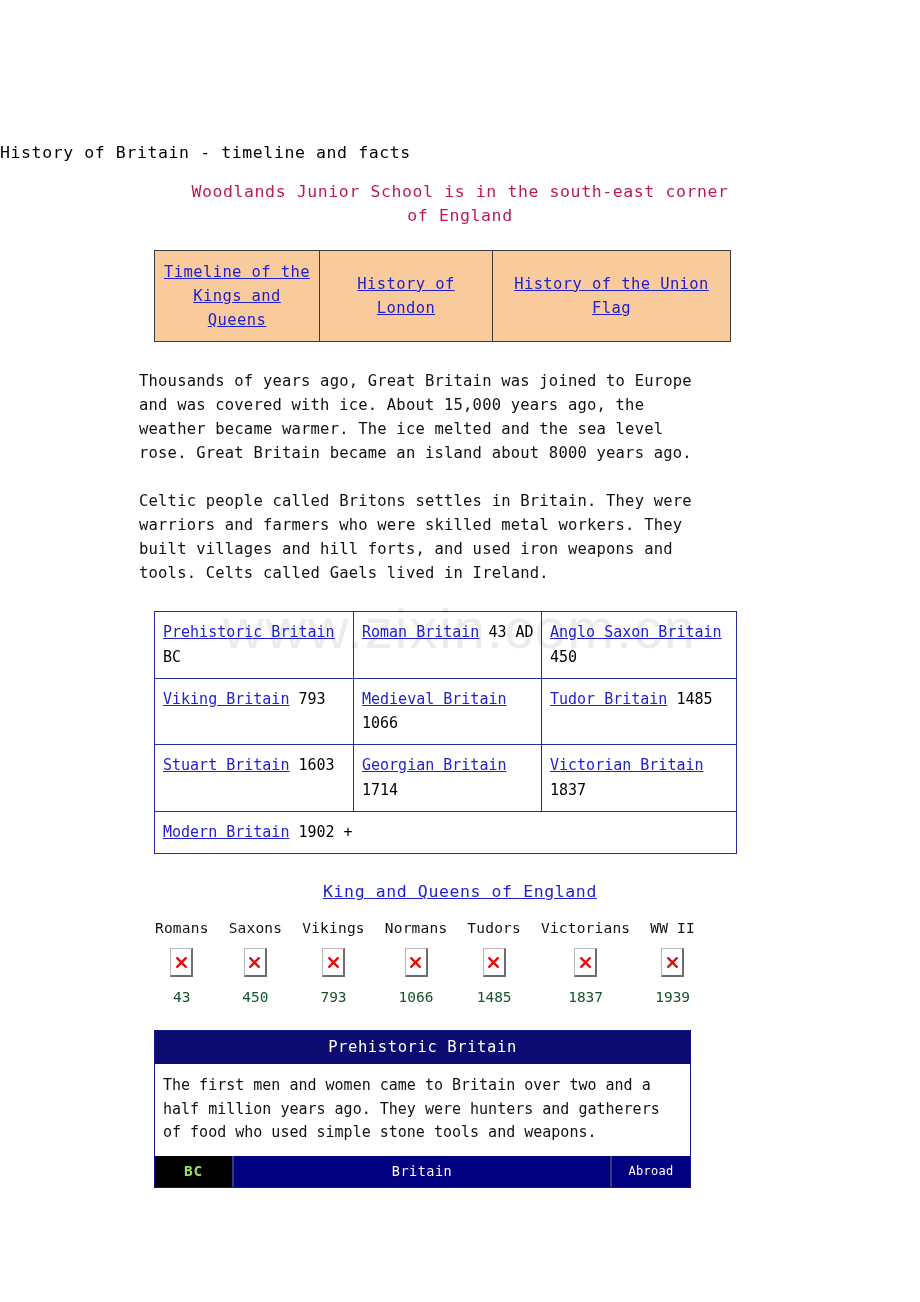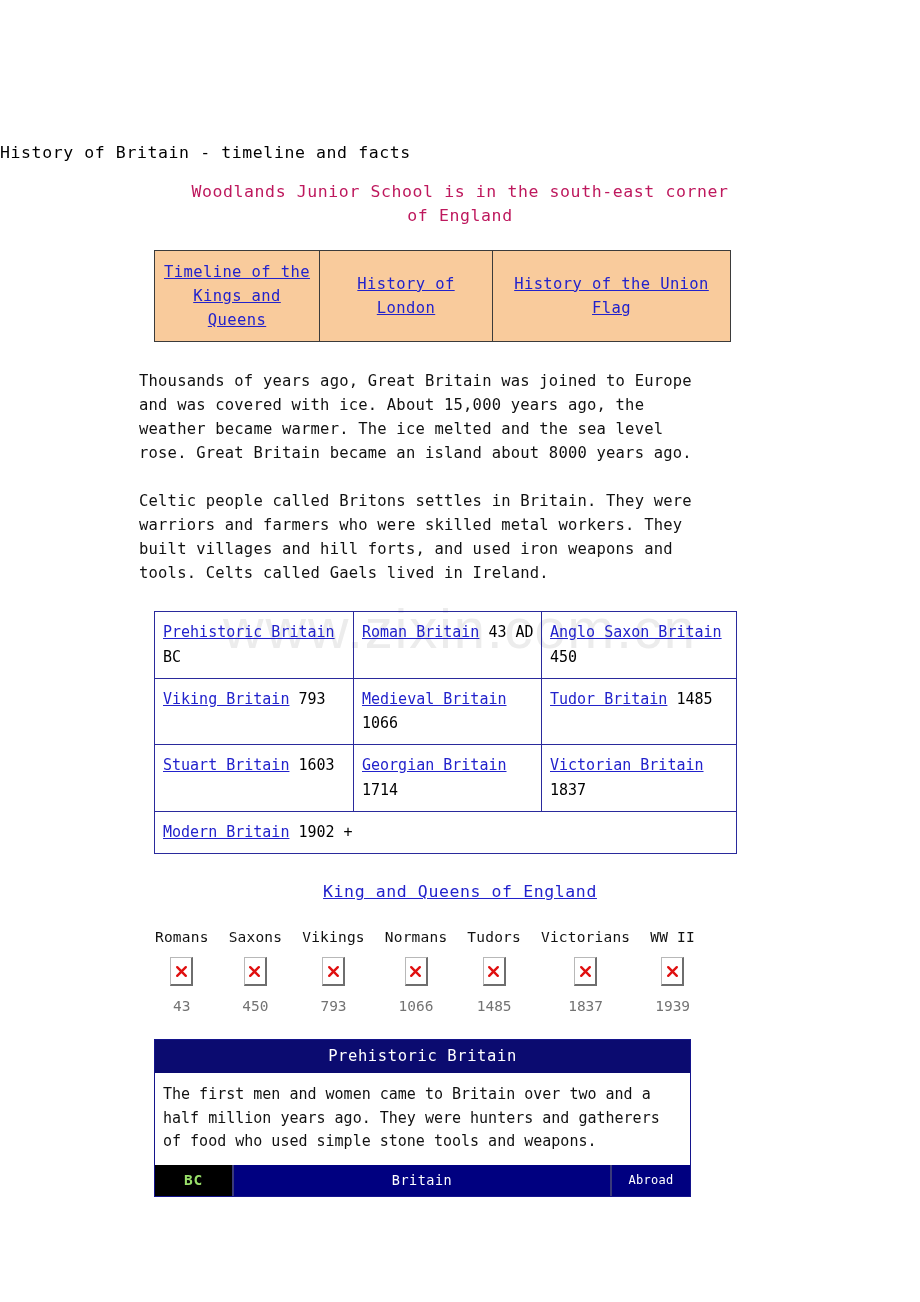--- a/index.html
+++ b/index.html
@@ -137,21 +137,21 @@
   .kings-link {
     color: #2222cc;
     text-decoration: underline;
     font-size: 16.5px;
     letter-spacing: 0.6px;
     cursor: pointer;
   }
 
   
   .era-strip {
-    margin: 28px 0 0 155px;
+    margin: 19px 0 0 155px;
     width: 540px;
   }
   .era-row {
     display: flex;
     align-items: flex-end;
     justify-content: space-between;
   }
   .era-col {
     display: flex;
     flex-direction: column;
@@ -174,21 +174,21 @@
     border-bottom: 2px solid #6e6e6e;
     display: flex;
     align-items: center;
     justify-content: center;
     box-sizing: border-box;
   }
   .broken-img svg { display: block; }
   .era-year {
     margin-top: 12px;
     font-size: 14.5px;
-    color: #737373;
+    color: #14532d;
   }
 
   
   .panel {
     margin: 25px 0 0 154px;
     width: 537px;
     border: 1.5px solid #14148c;
     box-sizing: border-box;
     background: #ffffff;
   }

